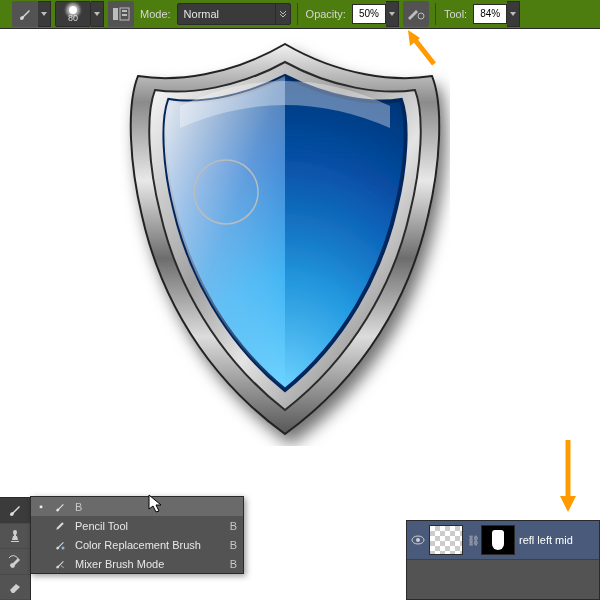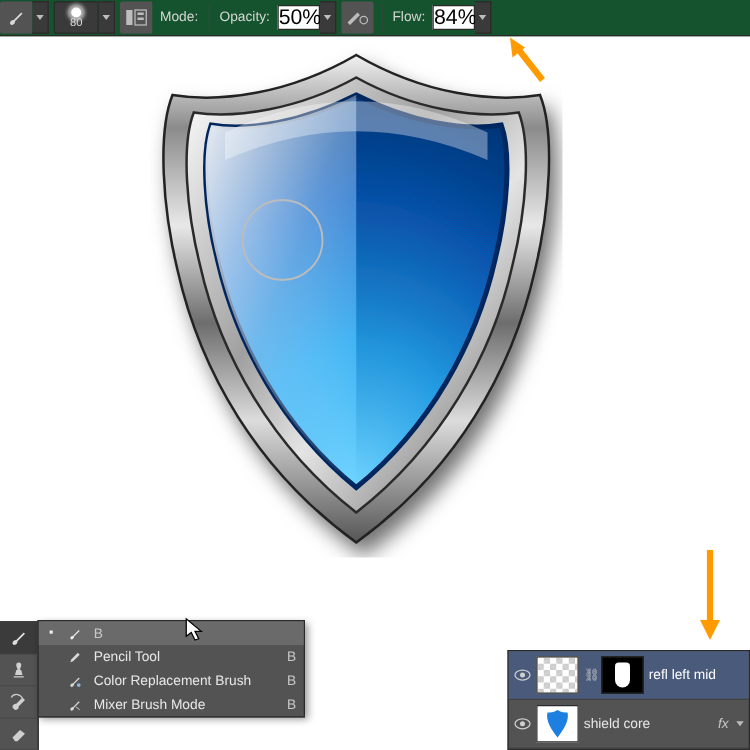--- a/index.html
+++ b/index.html
@@ -1,28 +1,28 @@
 <!DOCTYPE html>
 <html><head>
 <meta charset="utf-8">
 <style>
   html,body{margin:0;padding:0;width:600px;height:600px;background:#fff;font-family:Tahoma,Arial,sans-serif;font-size:11px;color:#d0d0d0;overflow:hidden}
   
-  .optbar{position:absolute;left:0;top:0;right:0;height:28px;background:#14532d;border-bottom:1px solid #2a2a2a;display:flex;align-items:center;padding:0 0;gap:4px}
+  .optbar{position:absolute;left:0;top:0;right:0;height:28px;background:#4d7c0f;border-bottom:1px solid #2a2a2a;display:flex;align-items:center;padding:0 12px;gap:4px}
   .slot{display:flex;align-items:center;height:20px}
   .brushprev{width:34px;height:24px;background:#3a3a3a;border:1px solid #2a2a2a;border-radius:2px;display:flex;flex-direction:column;align-items:center;justify-content:center;gap:0;color:#ddd;font-size:9px;line-height:1}
   .brushprev .dot{width:8px;height:8px;border-radius:50%;background:#fff;box-shadow:0 0 3px 3px rgba(255,255,255,.6)}
   .dd{width:12px;height:24px;background:#3a3a3a;border:1px solid #2a2a2a;border-left:none;display:flex;align-items:center;justify-content:center}
   .tri{width:0;height:0;border-left:3px solid transparent;border-right:3px solid transparent;border-top:4px solid #bdbdbd}
   .iconbtn{width:24px;height:24px;background:#535353;border:1px solid transparent;border-radius:2px;display:flex;align-items:center;justify-content:center}
   .lbl{color:#d6d6d6;padding:0 2px}
   .combo{height:20px;background:#3a3a3a;border:1px solid #2a2a2a;border-radius:2px;display:flex;align-items:center}
   .combo .ct{padding:0 6px;color:#e6e6e6}
   .combo .cb{width:14px;border-left:1px solid #2a2a2a;height:100%;display:flex;align-items:center;justify-content:center}
-  .numbox{width:32px;height:18px;background:#fff;color:#000;border:1px solid #2a2a2a;text-align:center;line-height:18px;font-size:17px}
+  .numbox{width:32px;height:18px;background:#fff;color:#000;border:1px solid #2a2a2a;text-align:center;line-height:18px;font-size:10px}
   .sep{width:1px;height:22px;background:#404040;margin:0 2px}
   svg{display:block}
   
   .canvas{position:absolute;left:0;top:30px;width:600px;height:468px;background:#fff}
   .shield{position:absolute;left:120px;top:6px;width:330px;height:410px}
   
   .tools{position:absolute;left:0;bottom:0;width:30px;height:102px;background:#535353;border-right:1px solid #2a2a2a;border-top:1px solid #2a2a2a;display:flex;flex-direction:column}
   .tools .tbtn{flex:1;display:flex;align-items:center;justify-content:center;border-bottom:1px solid #4a4a4a}
   .tools .tbtn.sel{background:#3b3b3b}
   .fly{position:absolute;left:30px;bottom:26px;width:212px;background:#535353;border:1px solid #2a2a2a;box-shadow:2px 2px 6px rgba(0,0,0,.4)}
@@ -78,41 +78,50 @@
   <div class="iconbtn">
     <svg width="18" height="16" viewBox="0 0 18 16">
         <rect x="1" y="2" width="5" height="12" fill="#bdbdbd"></rect>
         <rect x="8" y="2" width="9" height="12" fill="none" stroke="#bdbdbd"></rect>
         <rect x="10" y="4" width="5" height="2" fill="#bdbdbd"></rect>
         <rect x="10" y="8" width="5" height="2" fill="#bdbdbd"></rect>
       </svg>
   </div>
 
   <span class="lbl">Mode:</span>
+  <div class="combo" style="width:112px">
+    <span class="ct">Normal</span>
+    <div style="flex:1"></div>
+    <div class="cb">
+      <svg width="8" height="8" viewBox="0 0 8 8">
+          <path d="M1 4l3 3 3-3M1 1l3 3 3-3" stroke="#bdbdbd" fill="none"></path>
+        </svg>
+    </div>
+  </div>
 
   <div class="sep"></div>
 
   <span class="lbl">Opacity:</span>
   <div class="slot">
     <div class="numbox">50%</div>
     <div class="dd">
         <div class="tri"></div>
       </div>
   </div>
 
   <div class="iconbtn">
     <svg width="18" height="14" viewBox="0 0 18 14">
         <path d="M1 11 L9 3 L11 5 L3 13z" fill="#bdbdbd"></path>
         <circle cx="14" cy="9" r="3" fill="none" stroke="#bdbdbd"></circle>
       </svg>
   </div>
 
   <div class="sep"></div>
 
-  <span class="lbl">Flow:</span>
+  <span class="lbl">Tool:</span>
   <div class="slot">
     <div class="numbox">84%</div>
     <div class="dd">
         <div class="tri"></div>
       </div>
   </div>
 </div>
 
 <div class="canvas">
   <div class="shield">
@@ -260,31 +269,13 @@
         <svg width="14" height="10" viewBox="0 0 14 10">
           <ellipse cx="7" cy="5" rx="6" ry="4" fill="none" stroke="#cfcfcf"></ellipse>
           <circle cx="7" cy="5" r="2" fill="#cfcfcf"></circle>
         </svg>
       </span>
     <div class="thumb checker"></div>
     <span class="link">⛓</span>
     <div class="mask"></div>
     <span class="lname">refl left mid</span>
   </div>
-  <div class="lrow">
-    <span class="eye">
-        <svg width="14" height="10" viewBox="0 0 14 10">
-          <ellipse cx="7" cy="5" rx="6" ry="4" fill="none" stroke="#cfcfcf"></ellipse>
-          <circle cx="7" cy="5" r="2" fill="#cfcfcf"></circle>
-        </svg>
-      </span>
-    <div class="thumb shieldthumb">
-      <svg width="20" height="24" viewBox="0 0 20 24">
-          <path d="M10 1C7 3 4 3 2 3c-1 4 0 10 8 20 8-10 9-16 8-20-2 0-5 0-8-2z" fill="#1d7fe0"></path>
-        </svg>
-    </div>
-    <span class="lname">shield core</span>
-    <span class="fx">fx</span>
-    <span>
-        <div class="tri"></div>
-      </span>
-  </div>
 </div>
 
 </body></html>

